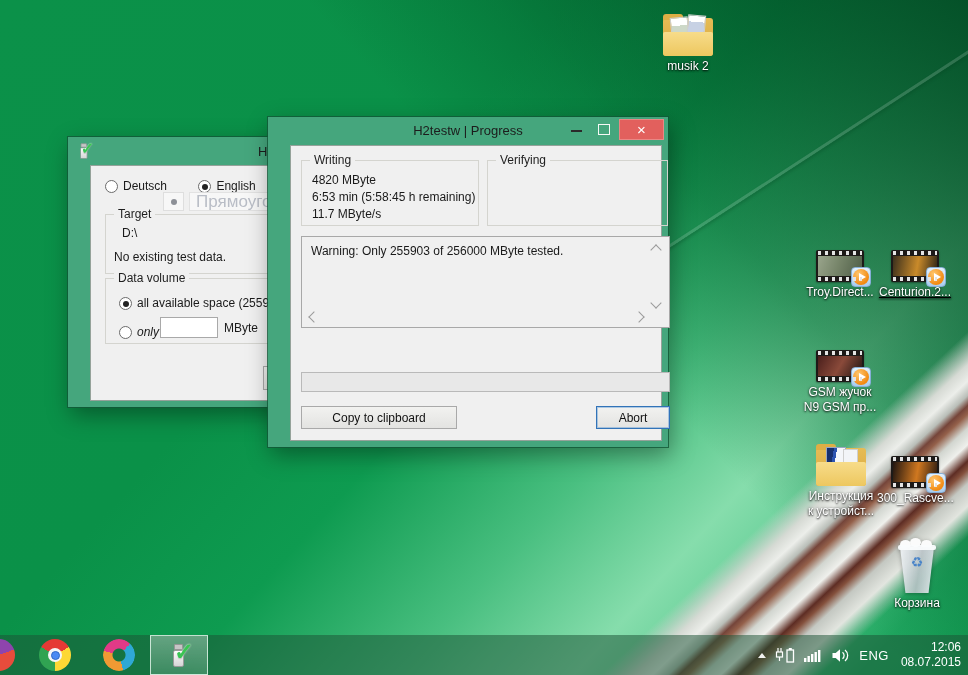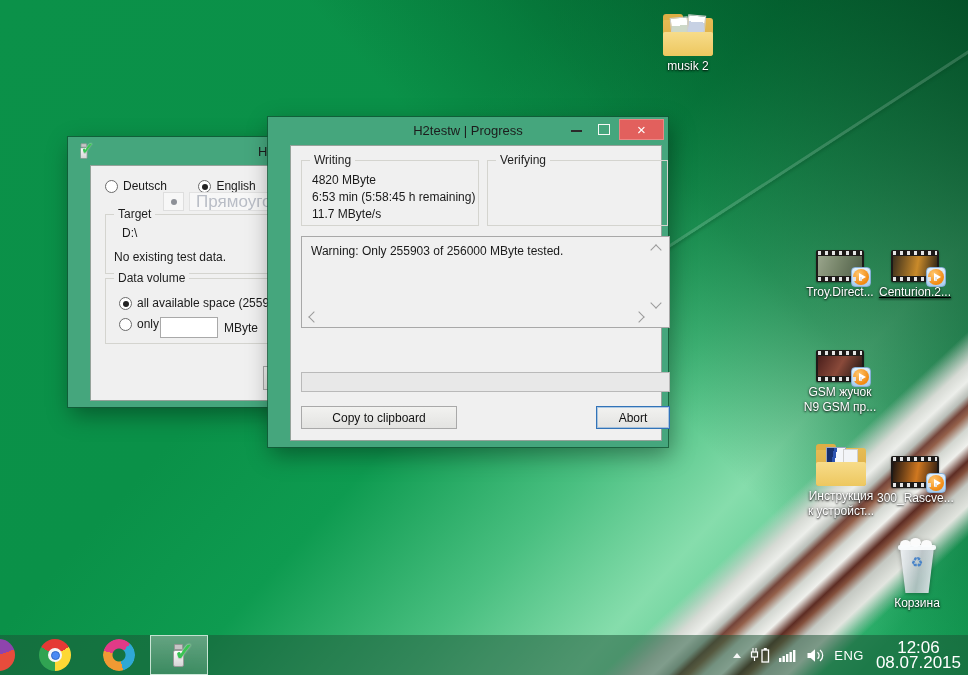--- a/index.html
+++ b/index.html
@@ -121,21 +121,21 @@
     -webkit-mask:radial-gradient(circle at 50% 50%,transparent 0 6px,#000 7px);
     mask:radial-gradient(circle at 50% 50%,transparent 0 6px,#000 7px);}
   .h2task{position:absolute;left:150px;top:0;width:58px;height:40px;
     background:linear-gradient(rgba(255,255,255,0.34),rgba(255,255,255,0.16));
     border:1px solid rgba(240,255,245,0.75);box-sizing:border-box;
     display:flex;align-items:center;justify-content:center;}
   .tray{position:absolute;right:0;top:0;height:40px;display:flex;align-items:center;color:#fff;padding-right:7px;}
   .tray>*{margin-left:9px;}
   .chvup{width:0;height:0;border-left:4px solid transparent;border-right:4px solid transparent;border-bottom:5px solid #fff;opacity:0.92;}
   .lang{font-size:13px;letter-spacing:0.5px;}
-  .clock{text-align:center;font-size:17px;line-height:15px;margin-left:12px;}
+  .clock{text-align:right;font-size:12px;line-height:15px;margin-left:12px;}
 </style>
 </head>
 <body>
 
 <div id="screen">
 
   <div class="wall"></div>
   <div class="thinline"></div>
   <div class="stripe"></div>
 
@@ -230,21 +230,21 @@
         <div class="glab">Target</div>
         <div class="gline" style="left:16px;top:10px;">D:\</div>
         <div class="gline" style="left:8px;top:34px;">No existing test data.</div>
       </div>
 
       <div class="grp" style="left:14px;top:112px;width:350px;height:66px;">
         <div class="glab">Data volume</div>
         <div style="position:absolute;left:13px;top:17px;">
           <span class="radio on"></span><span class="rowlbl">all available space (255903 MByte)</span>
         </div>
-        <div style="position:absolute;left:13px;top:38px;">
+        <div style="position:absolute;left:13px;top:46px;font-style:italic;">
           <span class="radio"></span><span class="rowlbl">only</span>
         </div>
         <input class="txtin" style="left: 54px; top: 38px; width: 58px; height: 21px;" value="">
         <div class="rowlbl" style="position:absolute;left:118px;top:42px;">MByte</div>
       </div>
 
       <div class="btn" style="left:172px;top:200px;width:118px;height:24px;"></div>
     </div>
   </div>
 

